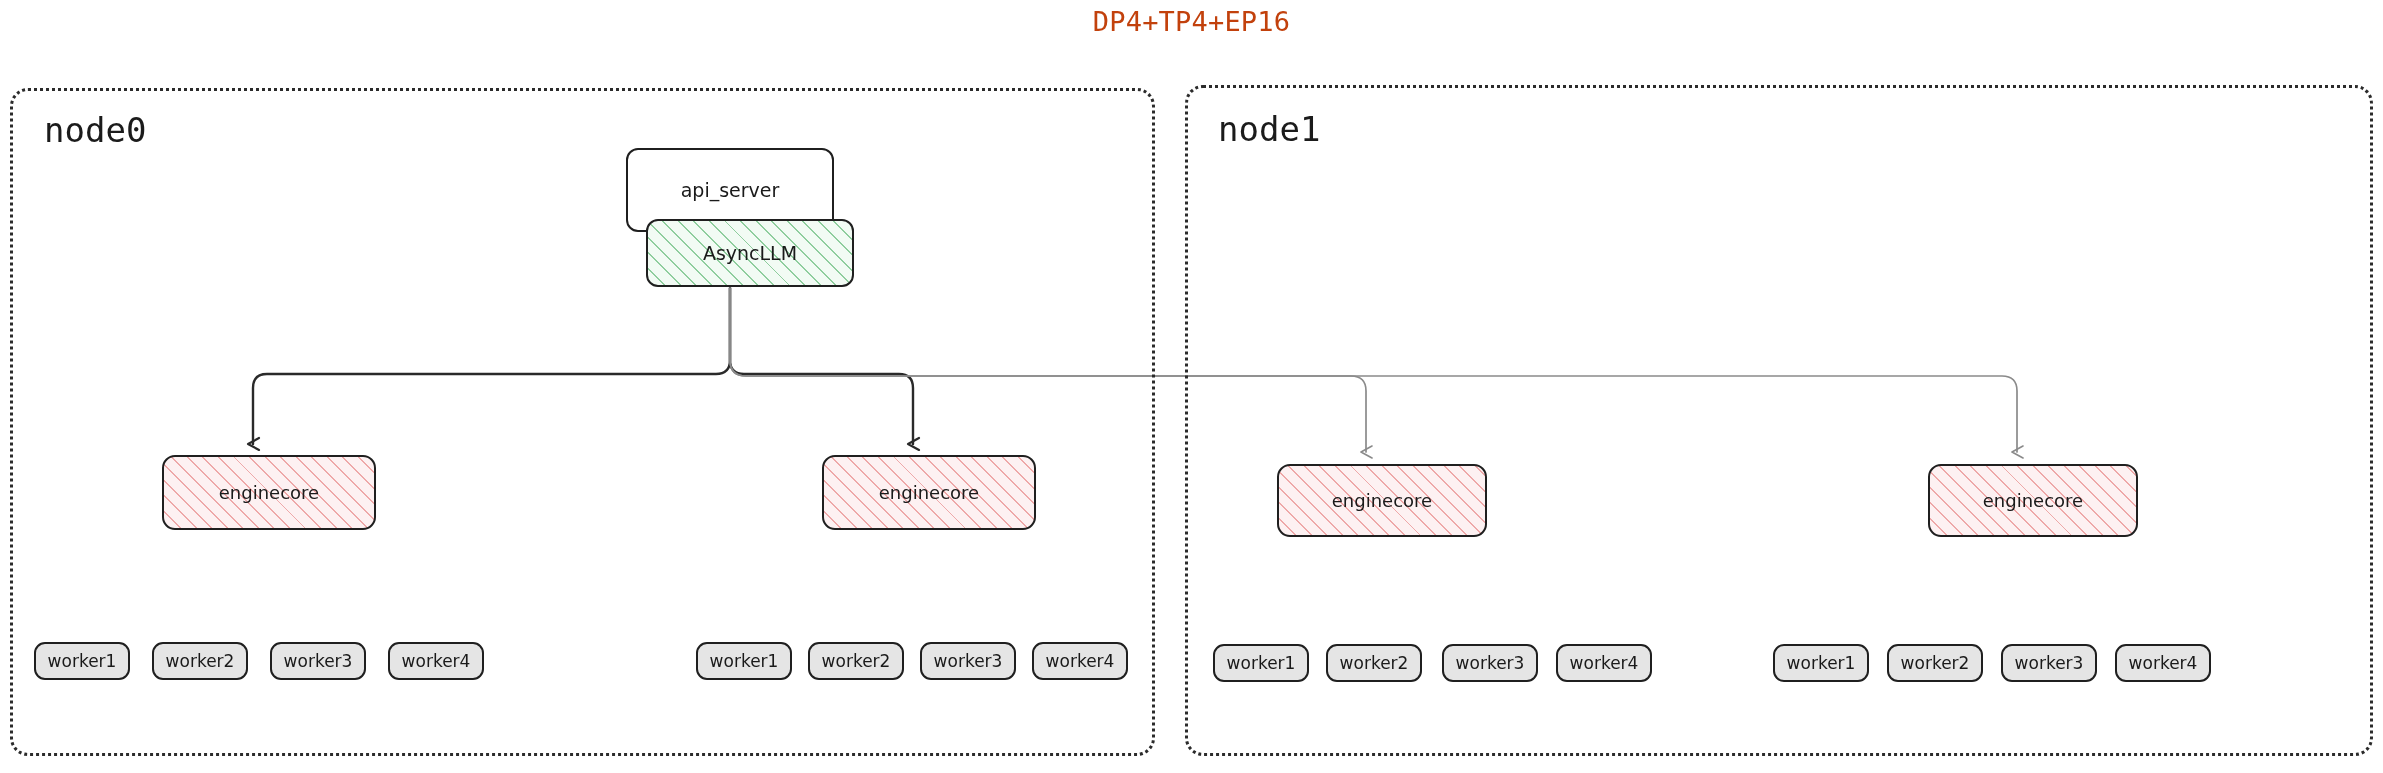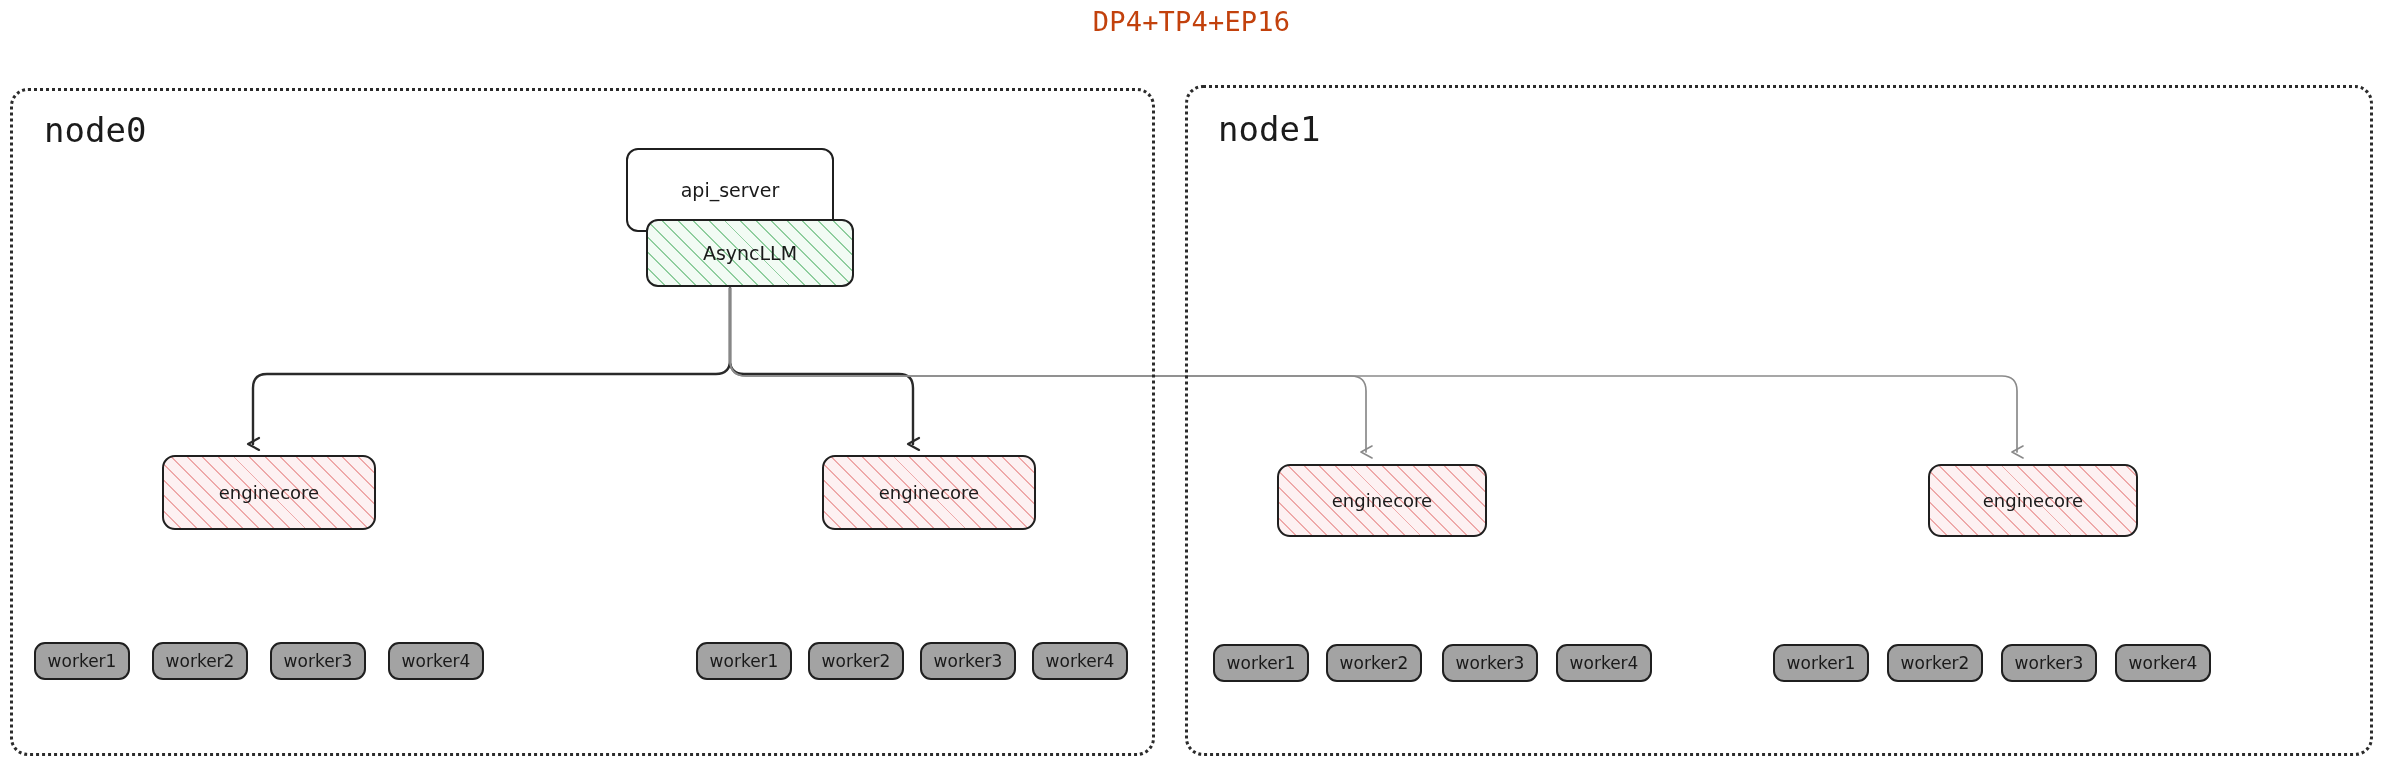--- a/index.html
+++ b/index.html
@@ -98,21 +98,21 @@
         rgba(226, 108, 108, 0.55) 0px,
         rgba(226, 108, 108, 0.55) 1.4px,
         rgba(0,0,0,0) 1.4px,
         rgba(0,0,0,0) 11px);
     margin-left: 16px;
   }
 
   .node-worker {
     border-radius: 11px;
     font-size: 17px;
-    background: #a3a3a3;
+    background: #e5e5e5;
   }
 </style>
 </head>
 <body>
 
 <div id="diagram-root">
 
   <div class="diagram-title">DP4+TP4+EP16</div>
 
   <svg class="svg-layer" viewBox="0 0 2383 773" preserveAspectRatio="none">

